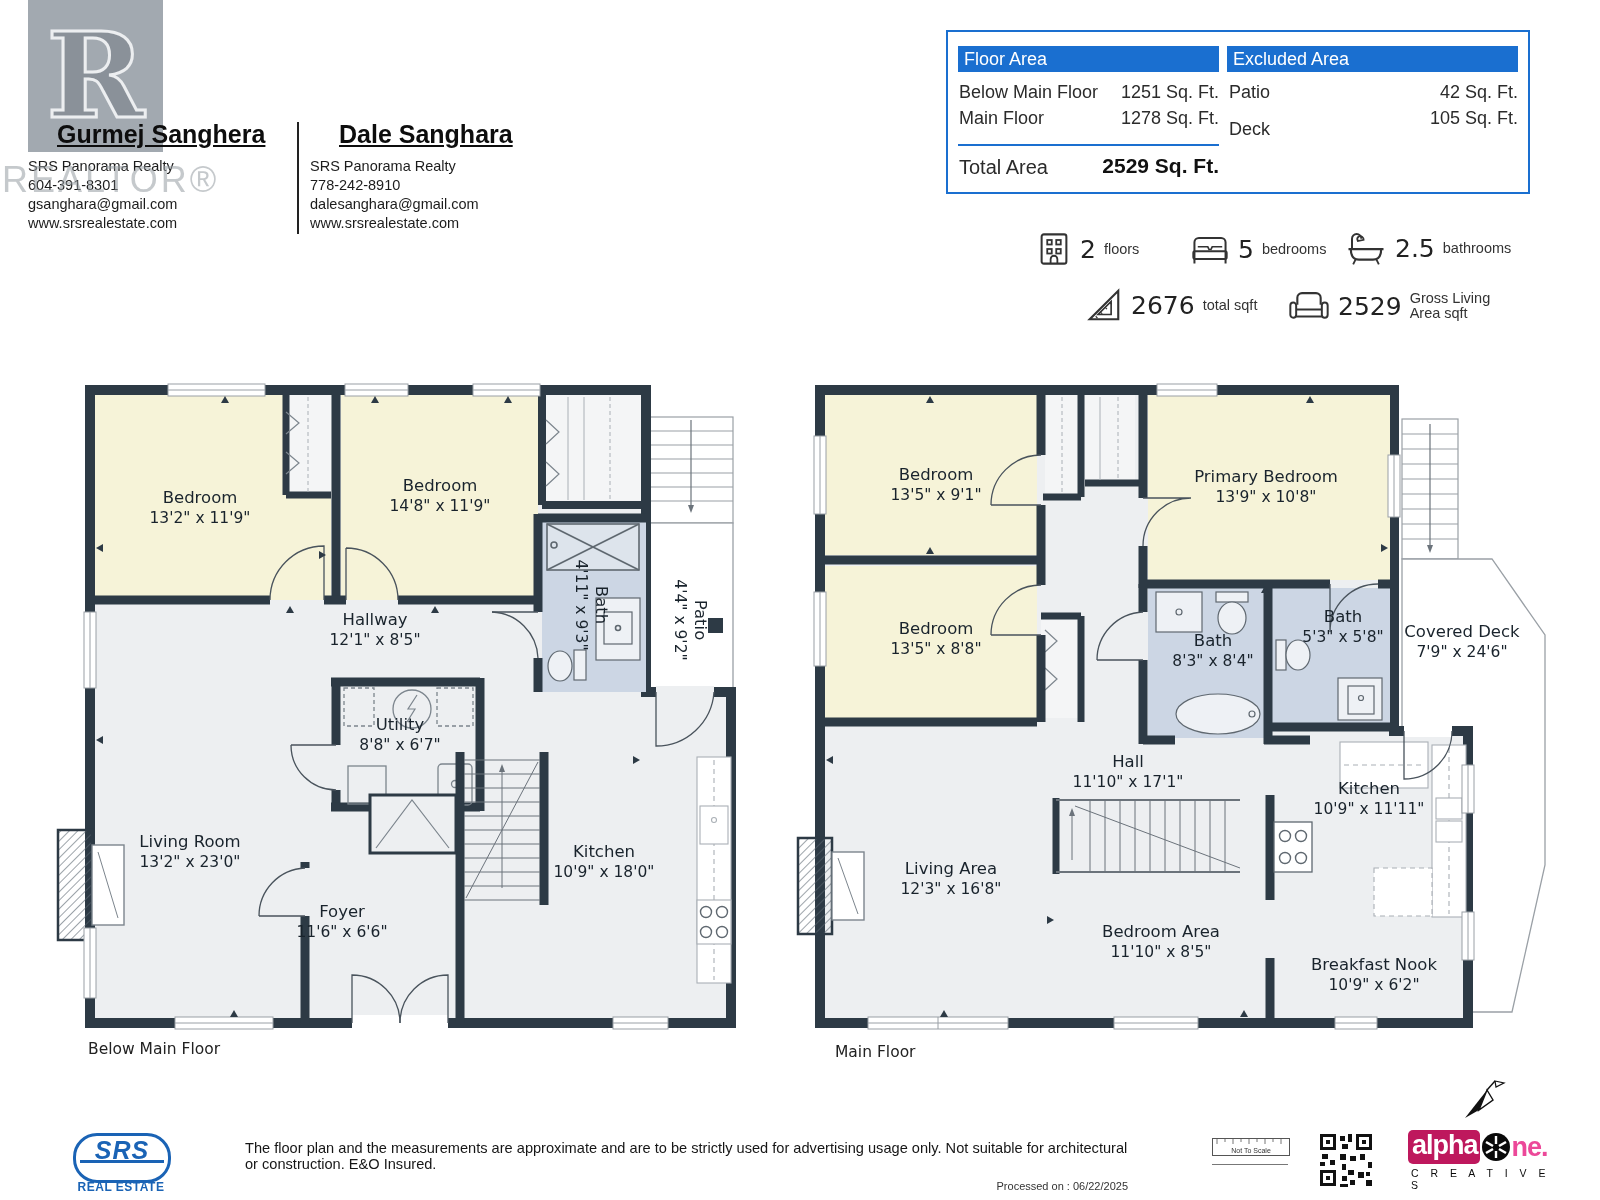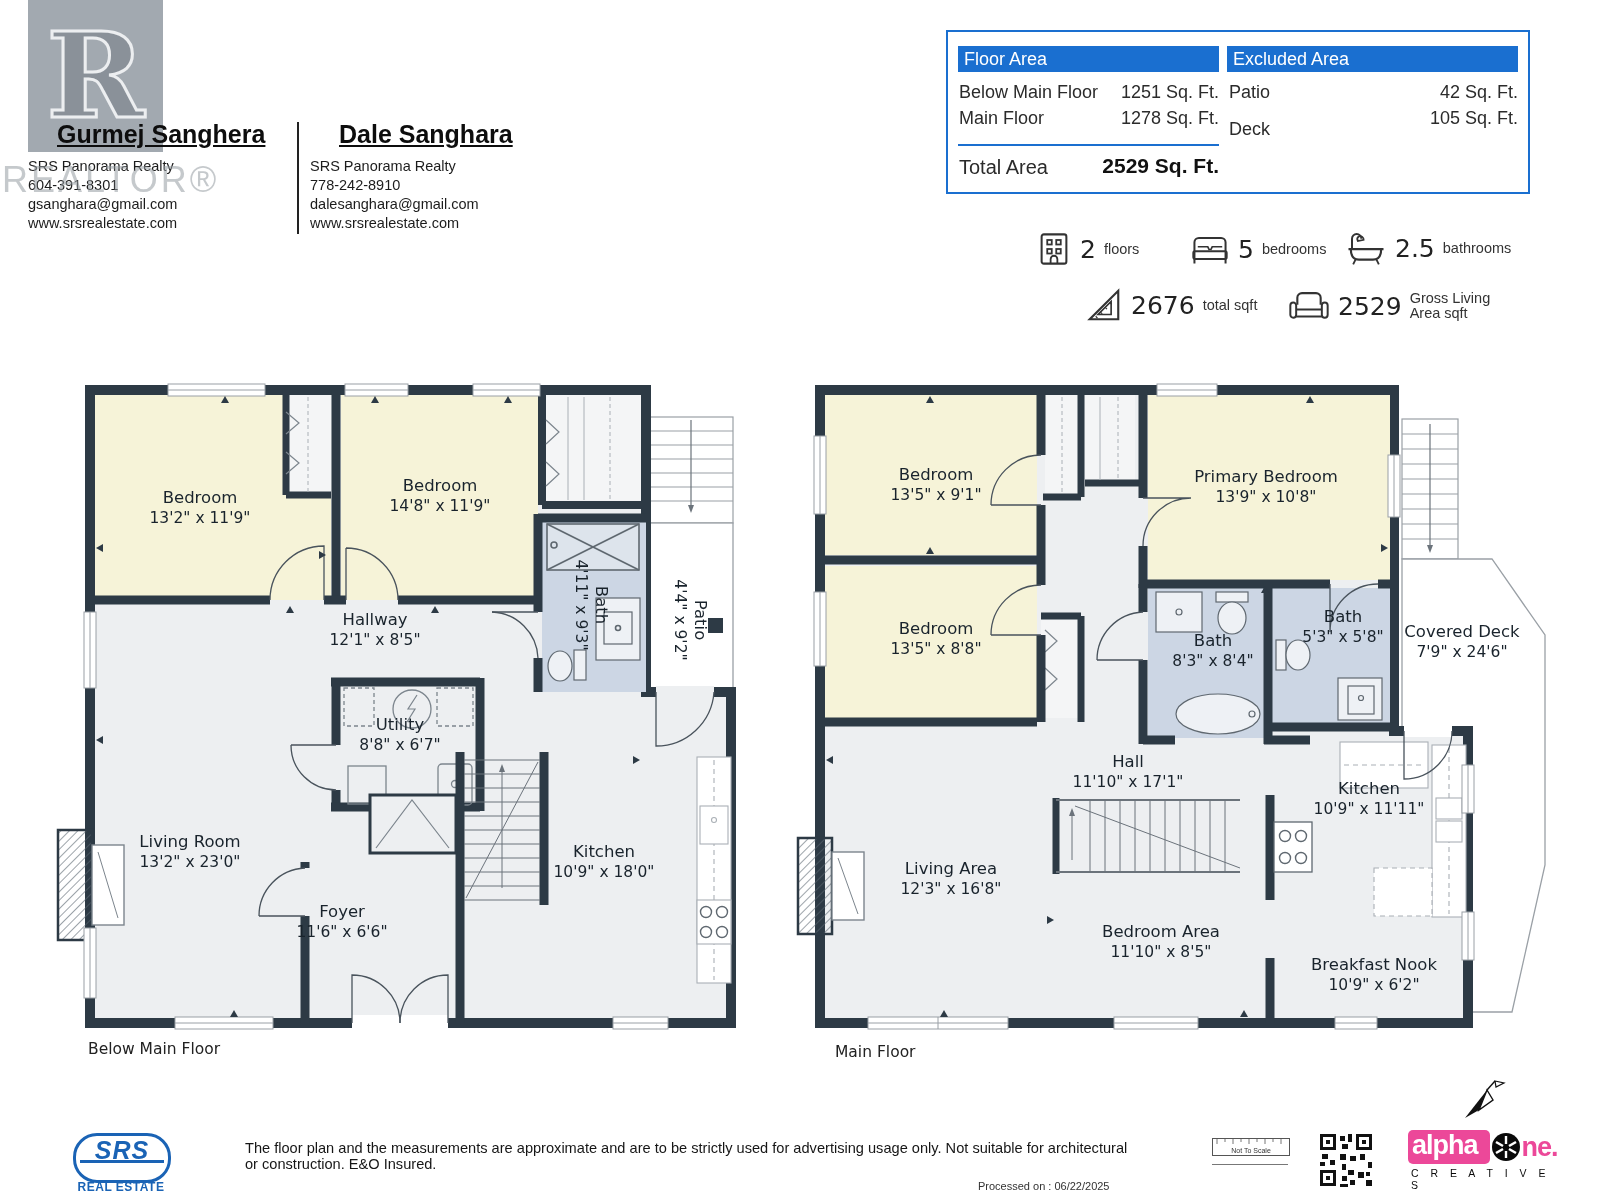--- a/index.html
+++ b/index.html
@@ -46,29 +46,29 @@
   .rot{transform:translate(-50%,-50%) rotate(90deg);}
   .floorname{position:absolute;font-family:"DejaVu Sans",sans-serif;font-size:15.5px;color:#222;}
 
   
   .srs-oval{left:73px;top:1133px;width:92px;height:44px;border:3px solid #1a63b5;border-radius:24px;
             display:flex;justify-content:center;z-index:1;overflow:hidden;}
   .srs-oval .srs-line{position:absolute;left:4px;right:4px;top:24px;height:3px;background:#1a63b5;}
   .srs-oval span{font-size:25px;font-weight:bold;font-style:italic;color:#1a63b5;letter-spacing:1px;z-index:2;}
   .srs-sub{left:66px;top:1180px;width:110px;text-align:center;font-size:12px;font-weight:bold;color:#1a63b5;letter-spacing:.5px;z-index:1;}
   .disclaimer{left:245px;top:1140px;width:890px;font-size:14.6px;color:#161616;z-index:1;}
-  .processed{left:978px;top:1180px;width:150px;font-size:11px;color:#333;z-index:1;}
+  .processed{left:978px;top:1180px;width:150px;text-align:right;font-size:11px;color:#333;z-index:1;}
   .nts{left:1212px;top:1138px;z-index:1;}
   .nts .box{width:76px;height:16px;border:1px solid #555;position:relative;display:flex;align-items:flex-end;justify-content:center;}
   .nts .box span{font-size:7px;color:#333;line-height:8px;}
   .nts .under{width:76px;height:5px;border-bottom:1px solid #777;margin-top:3px;}
   .alphaone{left:1408px;top:1130px;z-index:1;width:150px;}
   .alphaone .row{display:flex;align-items:center;}
-  .alphaone .blk{background:#ec4899;color:#fff;font-weight:bold;font-size:27px;border-radius:5px;
-                 padding:0 12px 4px 4px;line-height:30px;letter-spacing:-1px;}
+  .alphaone .blk{background:#be185d;color:#fff;font-weight:bold;font-size:27px;border-radius:5px;
+                 padding:0 2px 4px 4px;line-height:30px;letter-spacing:-1px;}
   .alphaone .ne{color:#ec4899;font-weight:bold;font-size:27px;letter-spacing:-1px;margin-left:1px;}
   .alphaone .creatives{font-size:10.5px;color:#0a0a0a;letter-spacing:4.5px;margin-top:3px;margin-left:3px;}
   :root{--blue:#1a6fd0;--wall:#2d3a45;--cream:#f6f3d8;--broom:#ccd6e4;--floor:#edeff1;--thin:#9aa0a6;}
 </style>
 </head>
 <body>
 
 <div class="page">
 
   <div class="abs wm-box">

